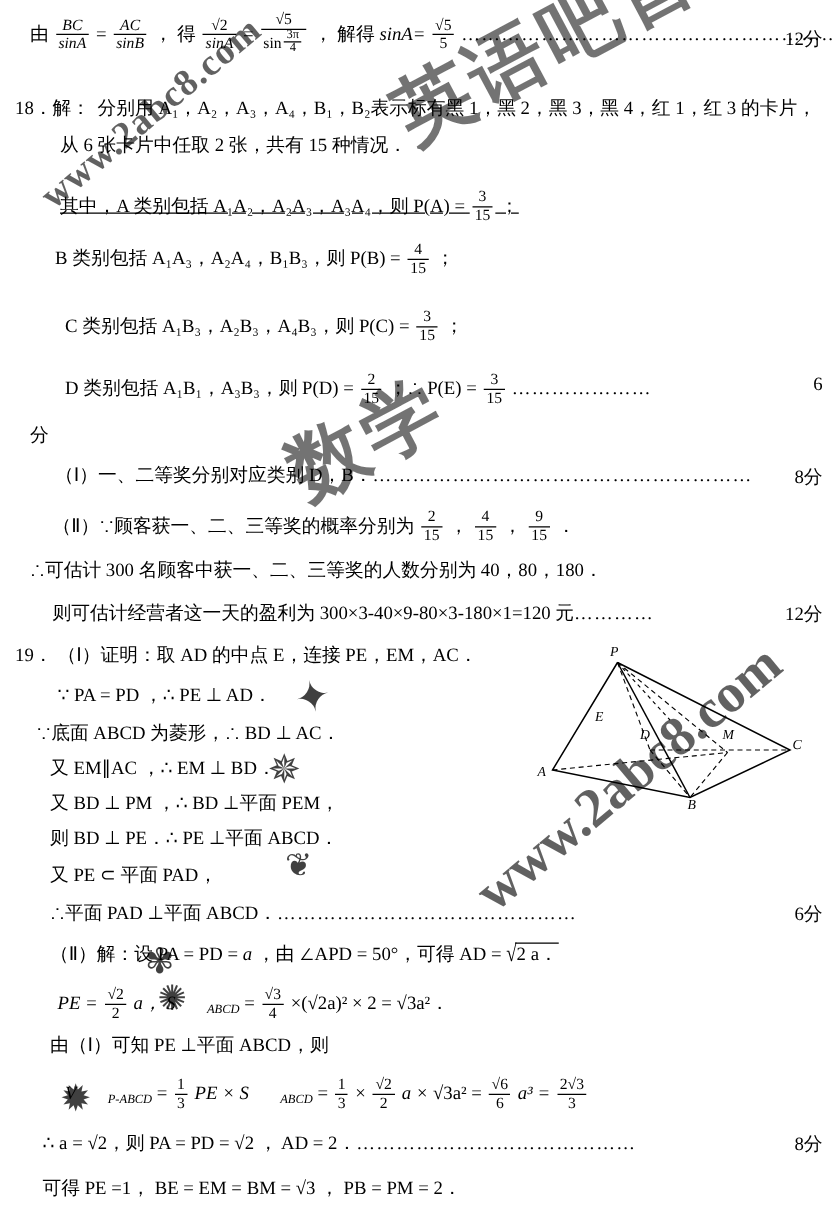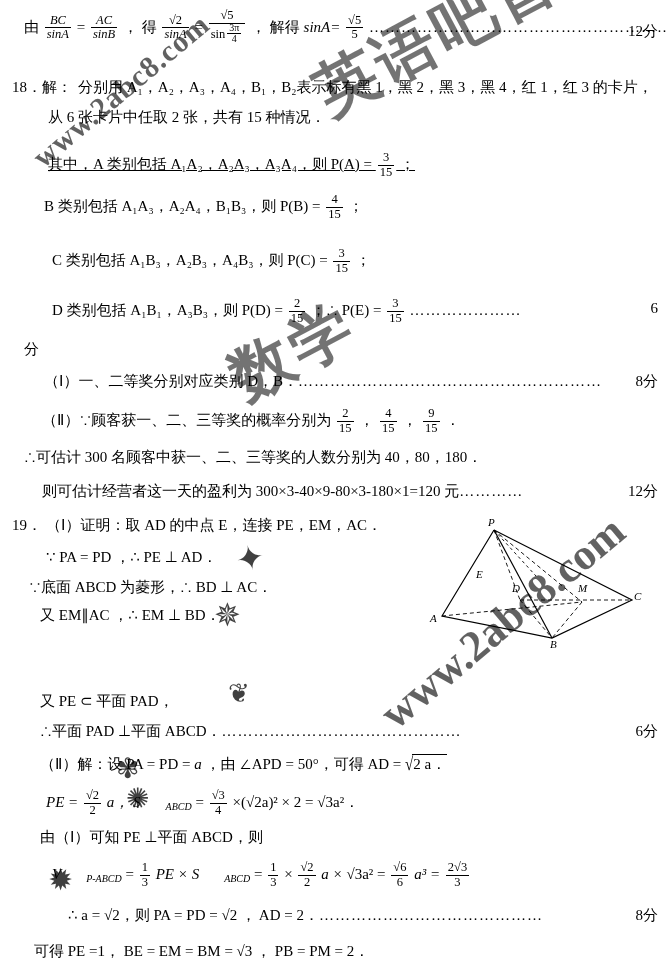--- a/index.html
+++ b/index.html
@@ -246,20 +246,22 @@
   <div class="line" style="left:42px; top:482px;">
     <span>则可估计经营者这一天的盈利为 300×3-40×9-80×3-180×1=120 元</span><span class="dots">…………</span>
   </div>
   <div class="score" style="top:482px;">12分</div>
 
   <div class="line" style="left:12px; top:516px;">19．</div>
   <div class="line" style="left:46px; top:516px;">（Ⅰ）证明：取 AD 的中点 E，连接 PE，EM，AC．</div>
   <div class="line" style="left:46px; top:548px;">∵ PA = PD ，∴ PE ⊥ AD．</div>
   <div class="line" style="left:29px; top:578px;">∵底面 ABCD 为菱形，∴ BD ⊥ AC．</div>
   <div class="line" style="left:40px; top:606px;">又 EM∥AC ，∴ EM ⊥ BD．</div>
+  <div class="line" style="left:40px; top:634px;">又 BD ⊥ PM ，∴ BD ⊥平面 PEM，</div>
+  <div class="line" style="left:40px; top:662px;">则 BD ⊥ PE．∴ PE ⊥平面 ABCD．</div>
   <div class="line" style="left:40px; top:692px;">又 PE ⊂ 平面 PAD，</div>
   <div class="line" style="left:40px; top:722px;">
     <span>∴平面 PAD ⊥平面 ABCD．</span><span class="dots">………………………………………</span>
   </div>
   <div class="score" style="top:722px;">6分</div>
 
   <div class="line" style="left:40px; top:754px;">
     <span>（Ⅱ）解：设 PA = PD =</span>
     <span class="it">a</span>
     <span>，由 ∠APD = 50°，可得 AD =</span>
@@ -302,21 +304,21 @@
     <span>√3a² =</span>
     <span class="frac">
       <span class="num">√6</span><span class="den">6</span>
     </span>
     <span class="it">a³ =</span>
     <span class="frac">
       <span class="num">2√3</span><span class="den">3</span>
     </span>
   </div>
 
-  <div class="line" style="left:34px; top:906px;margin-left:34px;">
+  <div class="line" style="left:34px; top:906px;">
     <span>∴ a =</span>
     <span>√2，则 PA = PD =</span>
     <span>√2 ， AD = 2．</span><span class="dots">……………………………………</span>
   </div>
   <div class="score" style="top:906px;">8分</div>
 
   <div class="line" style="left:34px; top:942px;">可得 PE =1， BE = EM = BM = √3 ， PB = PM = 2．</div>
 
   <div class="figure">
     <svg width="220" height="140" viewBox="0 0 220 140">

